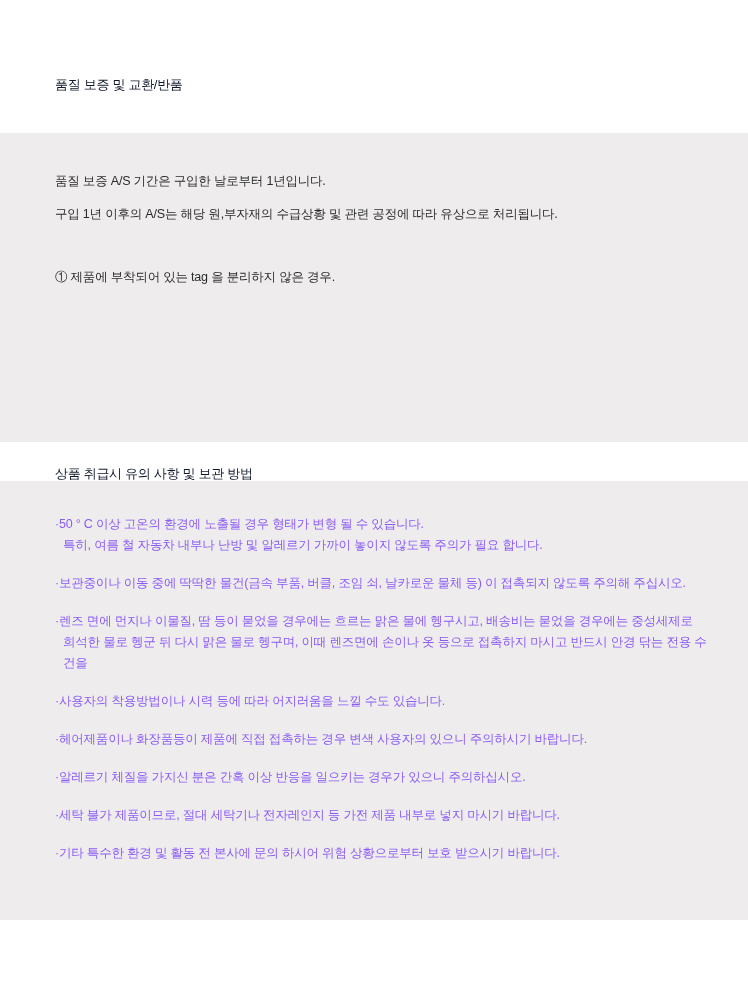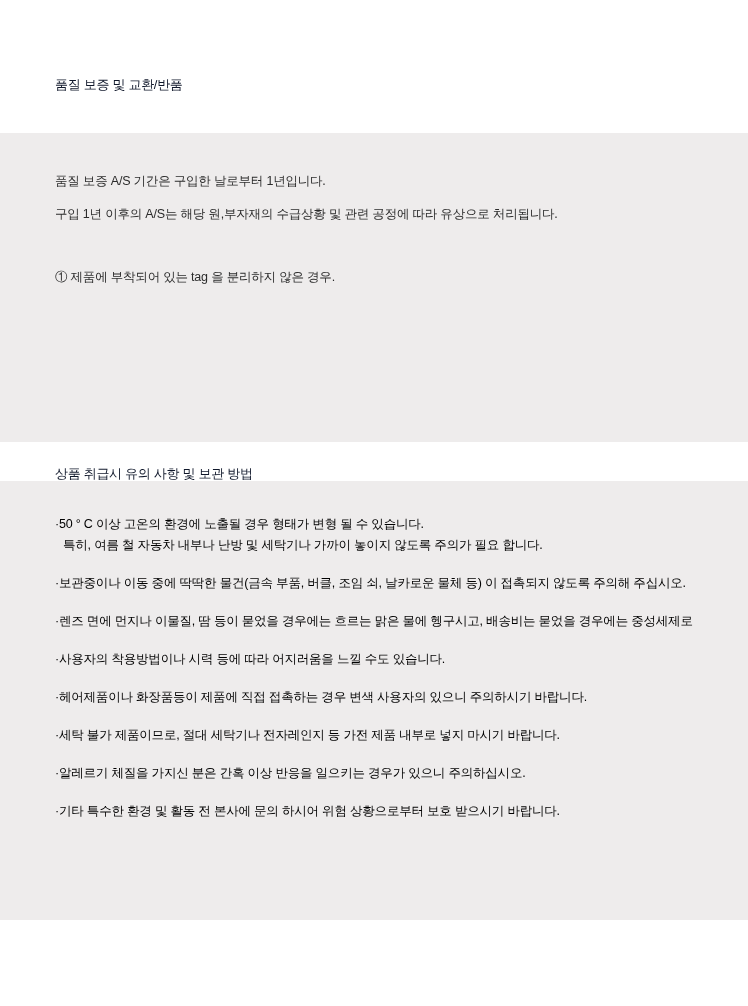--- a/index.html
+++ b/index.html
@@ -64,21 +64,21 @@
   }
   .para + .para {
     margin-top: 12px;
   }
   .gap {
     height: 21px;
   }
   .bullet-block {
     font-size: 12.5px;
     line-height: 21px;
-    color: #000000;
+    color: #8b5cf6;
     letter-spacing: -0.2px;
     margin-bottom: 17px;
   }
   .bullet-block:last-child {
     margin-bottom: 16px;
   }
   .sub-line {
     padding-left: 8px;
   }
   .warranty-body {
@@ -105,45 +105,46 @@
     </div>
   </div>
 
   <div class="section-title title-care">상품 취급시 유의 사항  및 보관 방법</div>
 
   <div class="panel panel-care">
     <div class="panel-inner care-body">
 
       <div class="bullet-block">
         <div>·50 ° C 이상 고온의 환경에 노출될 경우 형태가 변형 될 수 있습니다.</div>
-        <div class="sub-line">특히, 여름 철 자동차 내부나 난방 및 세탁기나 가까이 놓이지 않도록 주의가 필요 합니다.</div>
+        <div class="sub-line">특히, 여름 철 자동차 내부나 난방 및 알레르기 가까이 놓이지 않도록 주의가 필요 합니다.</div>
       </div>
 
       <div class="bullet-block">
         <div>·보관중이나 이동 중에 딱딱한 물건(금속 부품, 버클, 조임 쇠, 날카로운 물체 등) 이 접촉되지 않도록 주의해 주십시오.</div>
       </div>
 
       <div class="bullet-block">
         <div>·렌즈 면에 먼지나 이물질, 땀 등이 묻었을 경우에는 흐르는 맑은 물에 헹구시고, 배송비는 묻었을 경우에는 중성세제로</div>
+        <div class="sub-line">희석한 물로 헹군 뒤 다시 맑은 물로 헹구며, 이때 렌즈면에 손이나 옷 등으로 접촉하지 마시고 반드시 안경 닦는 전용 수건을</div>
       </div>
 
       <div class="bullet-block">
         <div>·사용자의 착용방법이나 시력 등에 따라 어지러움을 느낄 수도 있습니다.</div>
       </div>
 
       <div class="bullet-block">
         <div>·헤어제품이나 화장품등이 제품에 직접 접촉하는 경우 변색 사용자의 있으니 주의하시기 바랍니다.</div>
       </div>
 
       <div class="bullet-block">
-        <div>·세탁 불가 제품이므로, 절대 세탁기나 전자레인지 등 가전 제품 내부로 넣지 마시기 바랍니다.</div>
+        <div>·알레르기 체질을 가지신 분은 간혹 이상 반응을 일으키는 경우가 있으니 주의하십시오.</div>
       </div>
 
       <div class="bullet-block">
-        <div>·알레르기 체질을 가지신 분은 간혹 이상 반응을 일으키는 경우가 있으니 주의하십시오.</div>
+        <div>·세탁 불가 제품이므로, 절대 세탁기나 전자레인지 등 가전 제품 내부로 넣지 마시기 바랍니다.</div>
       </div>
 
       <div class="bullet-block">
         <div>·기타 특수한 환경 및 활동 전 본사에 문의 하시어 위험 상황으로부터 보호 받으시기 바랍니다.</div>
       </div>
 
     </div>
   </div>
 
 </div>

